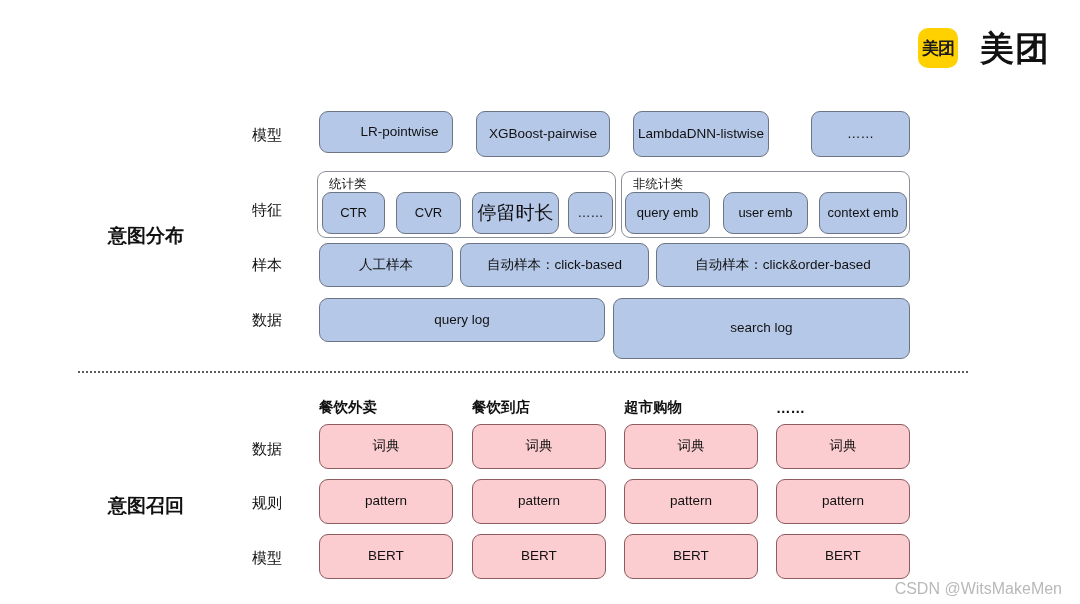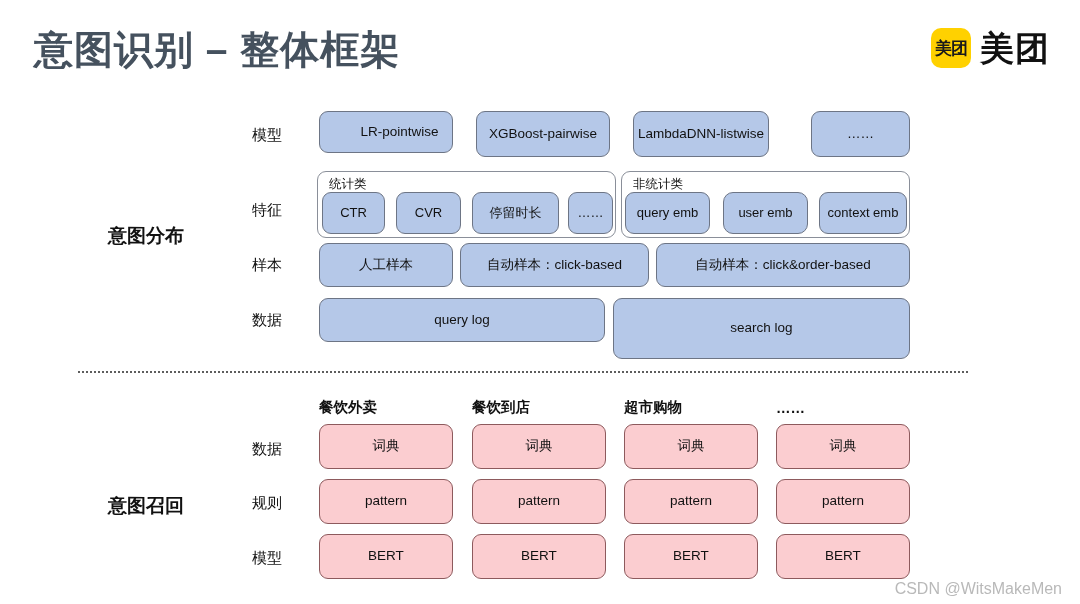--- a/index.html
+++ b/index.html
@@ -32,21 +32,21 @@
     color: #45515e;
     letter-spacing: 1px;
     white-space: nowrap;
   }
   .brand {
     position: absolute;
     right: 30px;
     top: 28px;
     display: flex;
     align-items: center;
-    gap: 9px;
+    gap: 22px;
     margin-left: 44px;
   }
   .brand-mark {
     width: 40px;
     height: 40px;
     border-radius: 10px;
     background: #ffd100;
     display: flex;
     align-items: center;
     justify-content: center;
@@ -145,21 +145,20 @@
     bottom: 6px;
     font-size: 16px;
     color: #b9b9b9;
     white-space: nowrap;
   }
 </style>
 </head>
 <body>
 
 <div class="slide-header">
-  <div class="slide-title">意图识别 – 整体框架</div>
   <div class="brand">
     <div class="brand-mark">美团</div>
     <div class="brand-word">美团</div>
   </div>
 </div>
 
 <div class="section-label" style="left:108px; top:223px;">意图分布</div>
 
 <div class="row-label" style="left:252px; top:126px;">模型</div>
 <div class="row-label" style="left:252px; top:201px;">特征</div>
@@ -169,21 +168,21 @@
 <div class="box box-blue" style="left:319px; top:111px; width:134px; height:42px;padding-left:27px;">LR-pointwise</div>
 <div class="box box-blue" style="left:476px; top:111px; width:134px; height:46px;">XGBoost-pairwise</div>
 <div class="box box-blue" style="left:633px; top:111px; width:136px; height:46px;">LambdaDNN-listwise</div>
 <div class="box box-blue" style="left:811px; top:111px; width:99px; height:46px;">……</div>
 
 <div class="group-box" style="left:317px; top:171px; width:299px; height:67px;">
   <div class="group-label">统计类</div>
 </div>
 <div class="box box-blue" style="left:322px; top:192px; width:63px; height:42px; font-size:13px;">CTR</div>
 <div class="box box-blue" style="left:396px; top:192px; width:65px; height:42px; font-size:13px;">CVR</div>
-<div class="box box-blue" style="left:472px; top:192px; width:87px; height:42px; font-size:13px;">停留时长</div>
+<div class="box box-blue" style="left:472px; top:192px; width:87px; height:42px; font-size:19px;">停留时长</div>
 <div class="box box-blue" style="left:568px; top:192px; width:45px; height:42px; font-size:13px;">……</div>
 
 <div class="group-box" style="left:621px; top:171px; width:289px; height:67px;">
   <div class="group-label">非统计类</div>
 </div>
 <div class="box box-blue" style="left:625px; top:192px; width:85px; height:42px; font-size:13px;">query emb</div>
 <div class="box box-blue" style="left:723px; top:192px; width:85px; height:42px; font-size:13px;border-radius:10px;">user emb</div>
 <div class="box box-blue" style="left:819px; top:192px; width:88px; height:42px; font-size:13px;">context emb</div>
 
 <div class="box box-blue" style="left:319px; top:243px; width:134px; height:44px;">人工样本</div>

